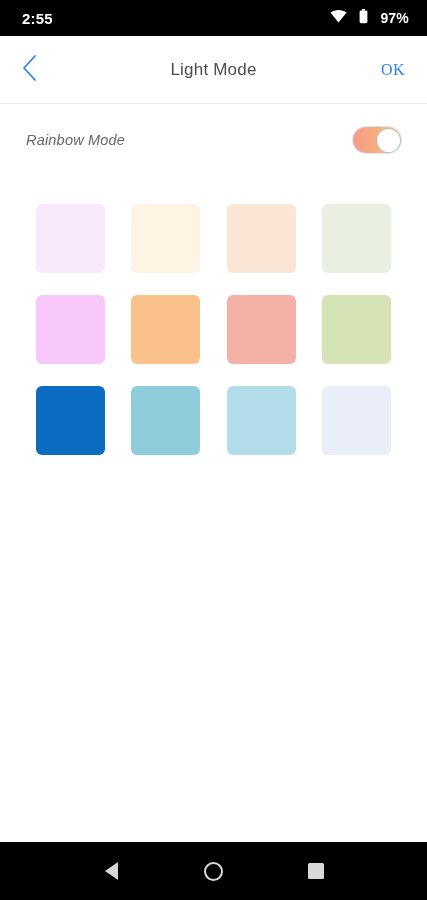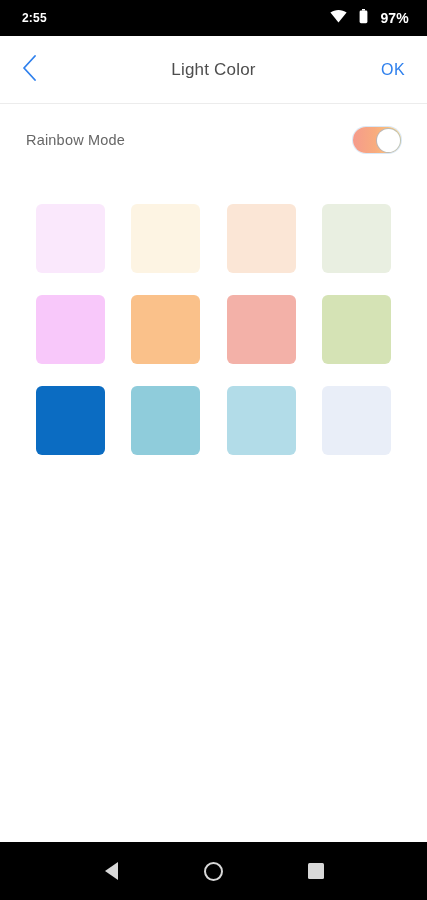--- a/index.html
+++ b/index.html
@@ -20,21 +20,21 @@
   .status-bar {
     height:36px;
     background:#000000;
     color:#ffffff;
     display:flex; align-items:center;
     justify-content:space-between;
     padding:0 18px 0 22px;
     flex:0 0 auto;
   }
   .status-time {
-    font-size:12px;
+    font-size:15px;
     font-weight:bold;
     letter-spacing:0.2px;
   }
   .status-right {
     display:flex; align-items:center; gap:12px;
   }
   .wifi-icon { display:block; }
   .battery-icon { display:block; }
   .status-battery-text {
     font-size:14px; font-weight:bold;
@@ -66,37 +66,38 @@
     letter-spacing:0.2px;
     pointer-events:none;
   }
   .ok-button {
     margin-left:auto;
     font-size:16px;
     color:#2f80ed;
     letter-spacing:0.4px;
     cursor:pointer;
     background:none; border:none;
-    font-family:Liberation Sans, sans-serif;
+    font-family:Liberation Serif, serif;
     z-index:2;
   }
 
   
   .rainbow-row {
     flex:0 0 auto;
     height:72px;
     display:flex; align-items:center;
     justify-content:space-between;
     padding:0 26px;
     background:#ffffff;
   }
   .rainbow-label {
     font-size:14.5px;
     color:#666666;
     letter-spacing:0.2px;
+    font-style:italic;
   }
   .toggle {
     width:48px; height:26px;
     border-radius:13px;
     background:linear-gradient(90deg,#f59b8c 0%,#f8ab7e 45%,#fbd27f 100%);
     position:relative;
     cursor:pointer;
     box-shadow:0 0 0 1px rgba(150,190,230,0.35);
   }
   .toggle-knob {
@@ -181,21 +182,21 @@
   </div>
 
   <div class="header">
     <button class="back-button">
       <span>
         <svg width="15" height="26" viewBox="0 0 15 26" aria-hidden="true">
           <path d="M13 1 L2 13 L13 25" fill="none" stroke="#2f80ed" stroke-width="1.8" stroke-linecap="round" stroke-linejoin="round"></path>
         </svg>
       </span>
     </button>
-    <div class="header-title">Light Color</div>
+    <div class="header-title">Light Mode</div>
     <button class="ok-button">OK</button>
   </div>
 
   <div class="rainbow-row">
     <span class="rainbow-label">Rainbow Mode</span>
     <div class="toggle" style="background: linear-gradient(90deg, rgb(245, 155, 140) 0%, rgb(248, 171, 126) 45%, rgb(251, 210, 127) 100%);">
       <div class="toggle-knob"></div>
     </div>
   </div>
 

